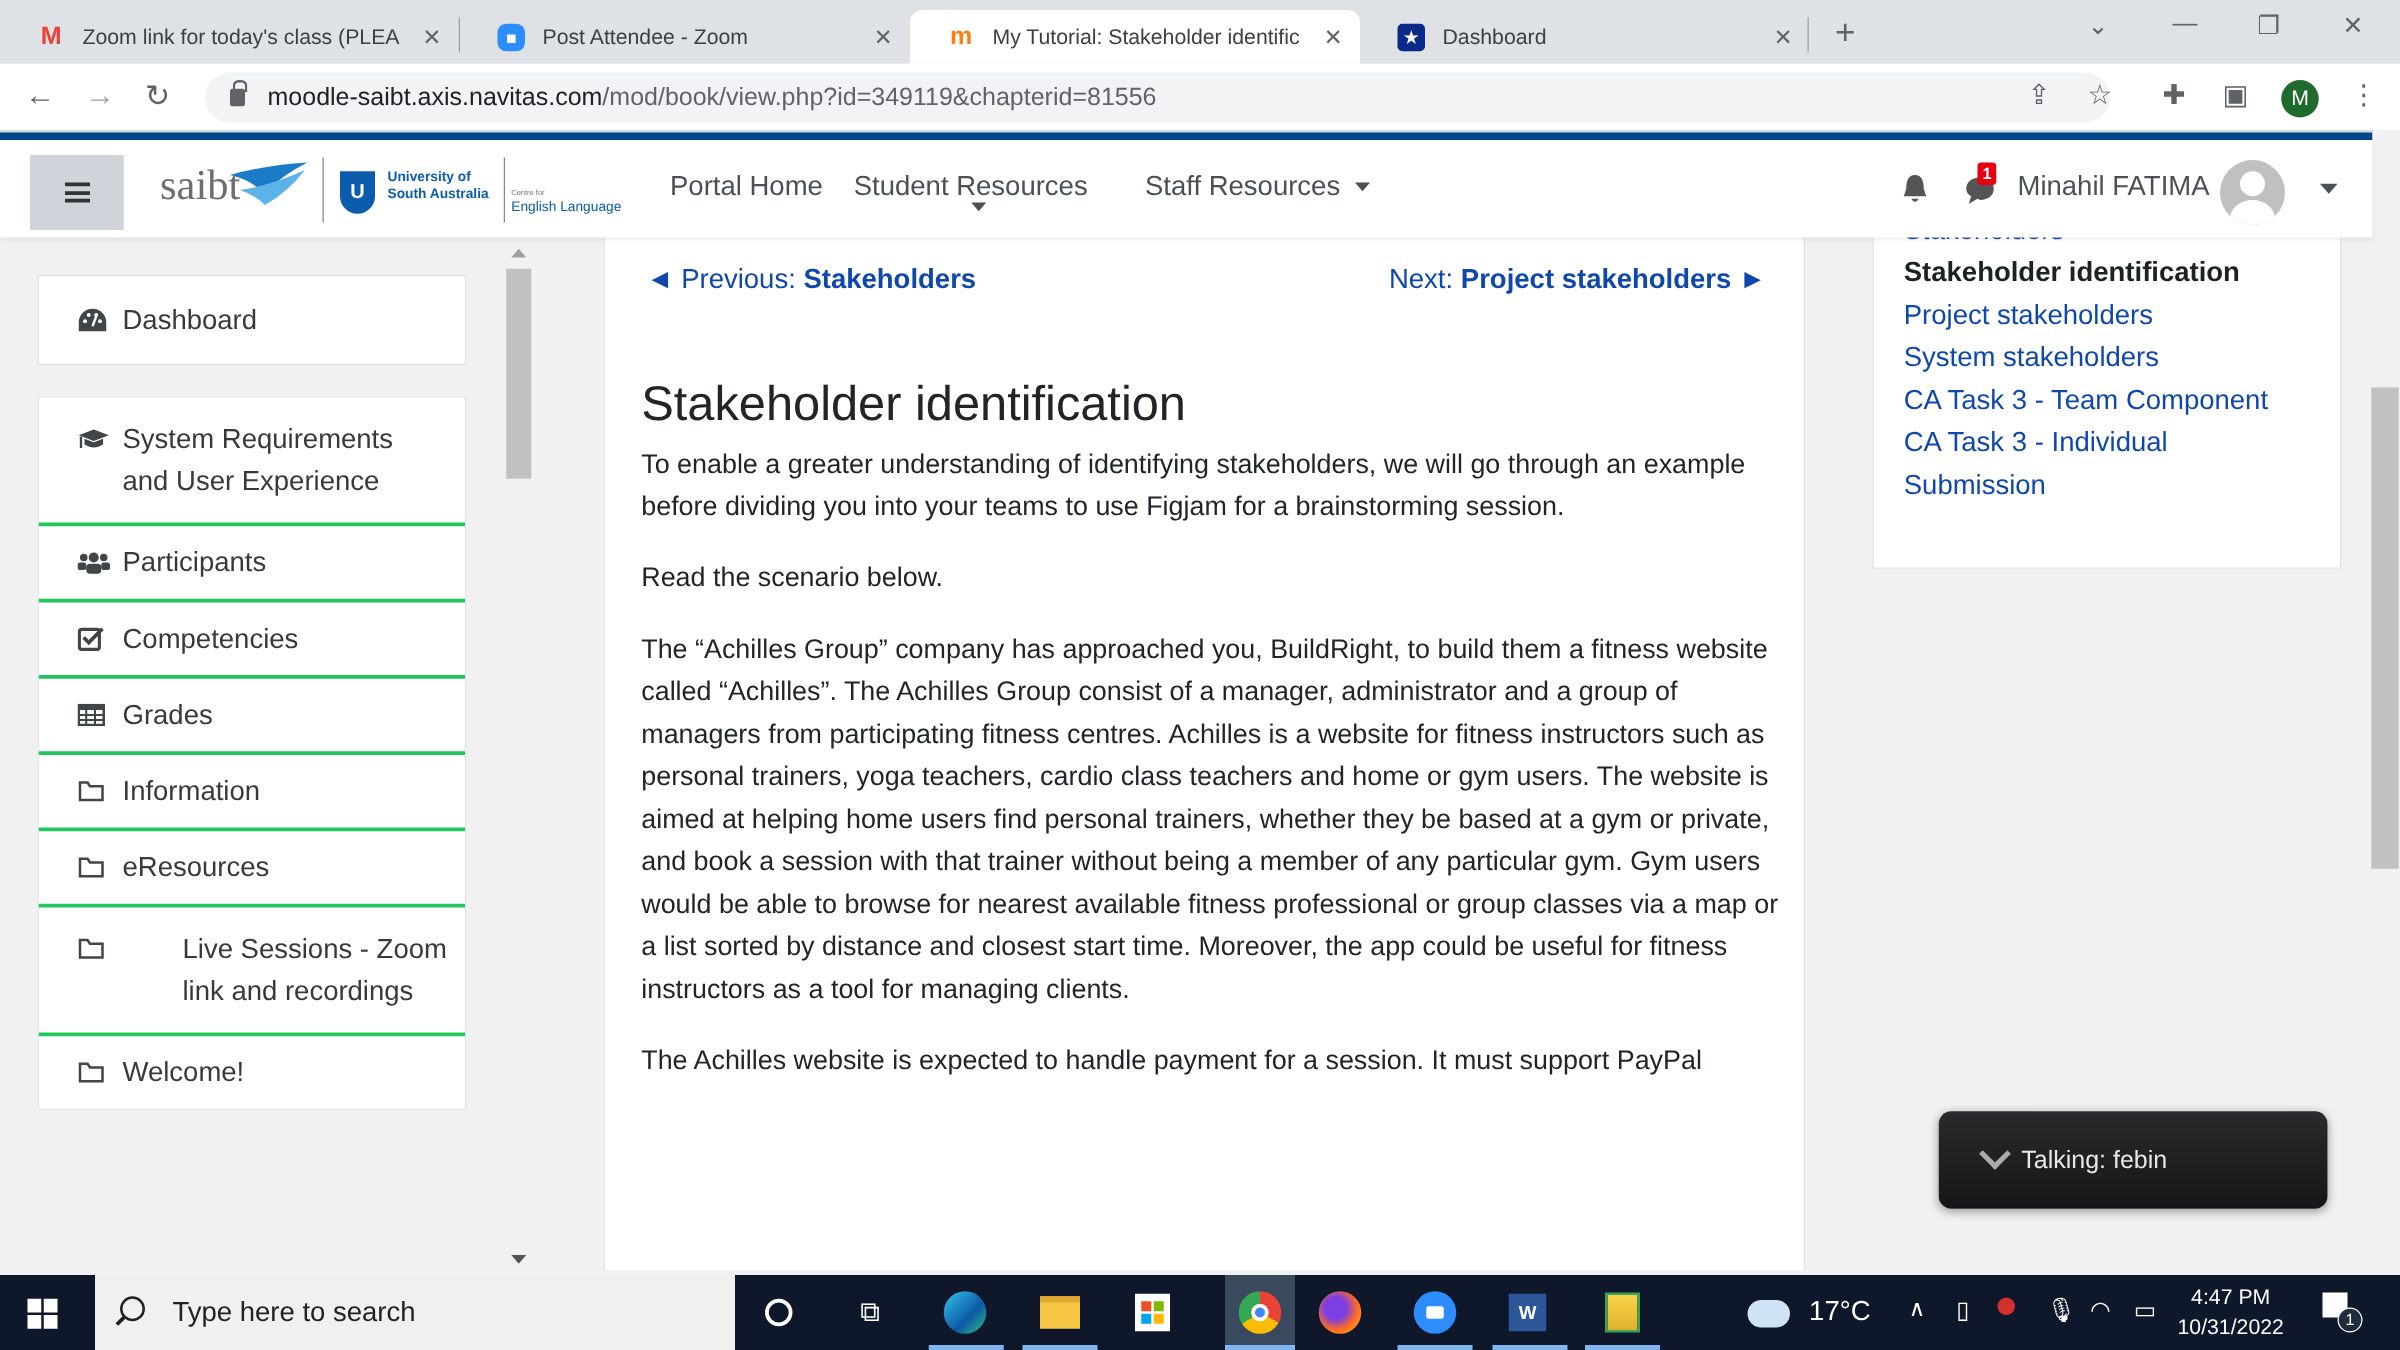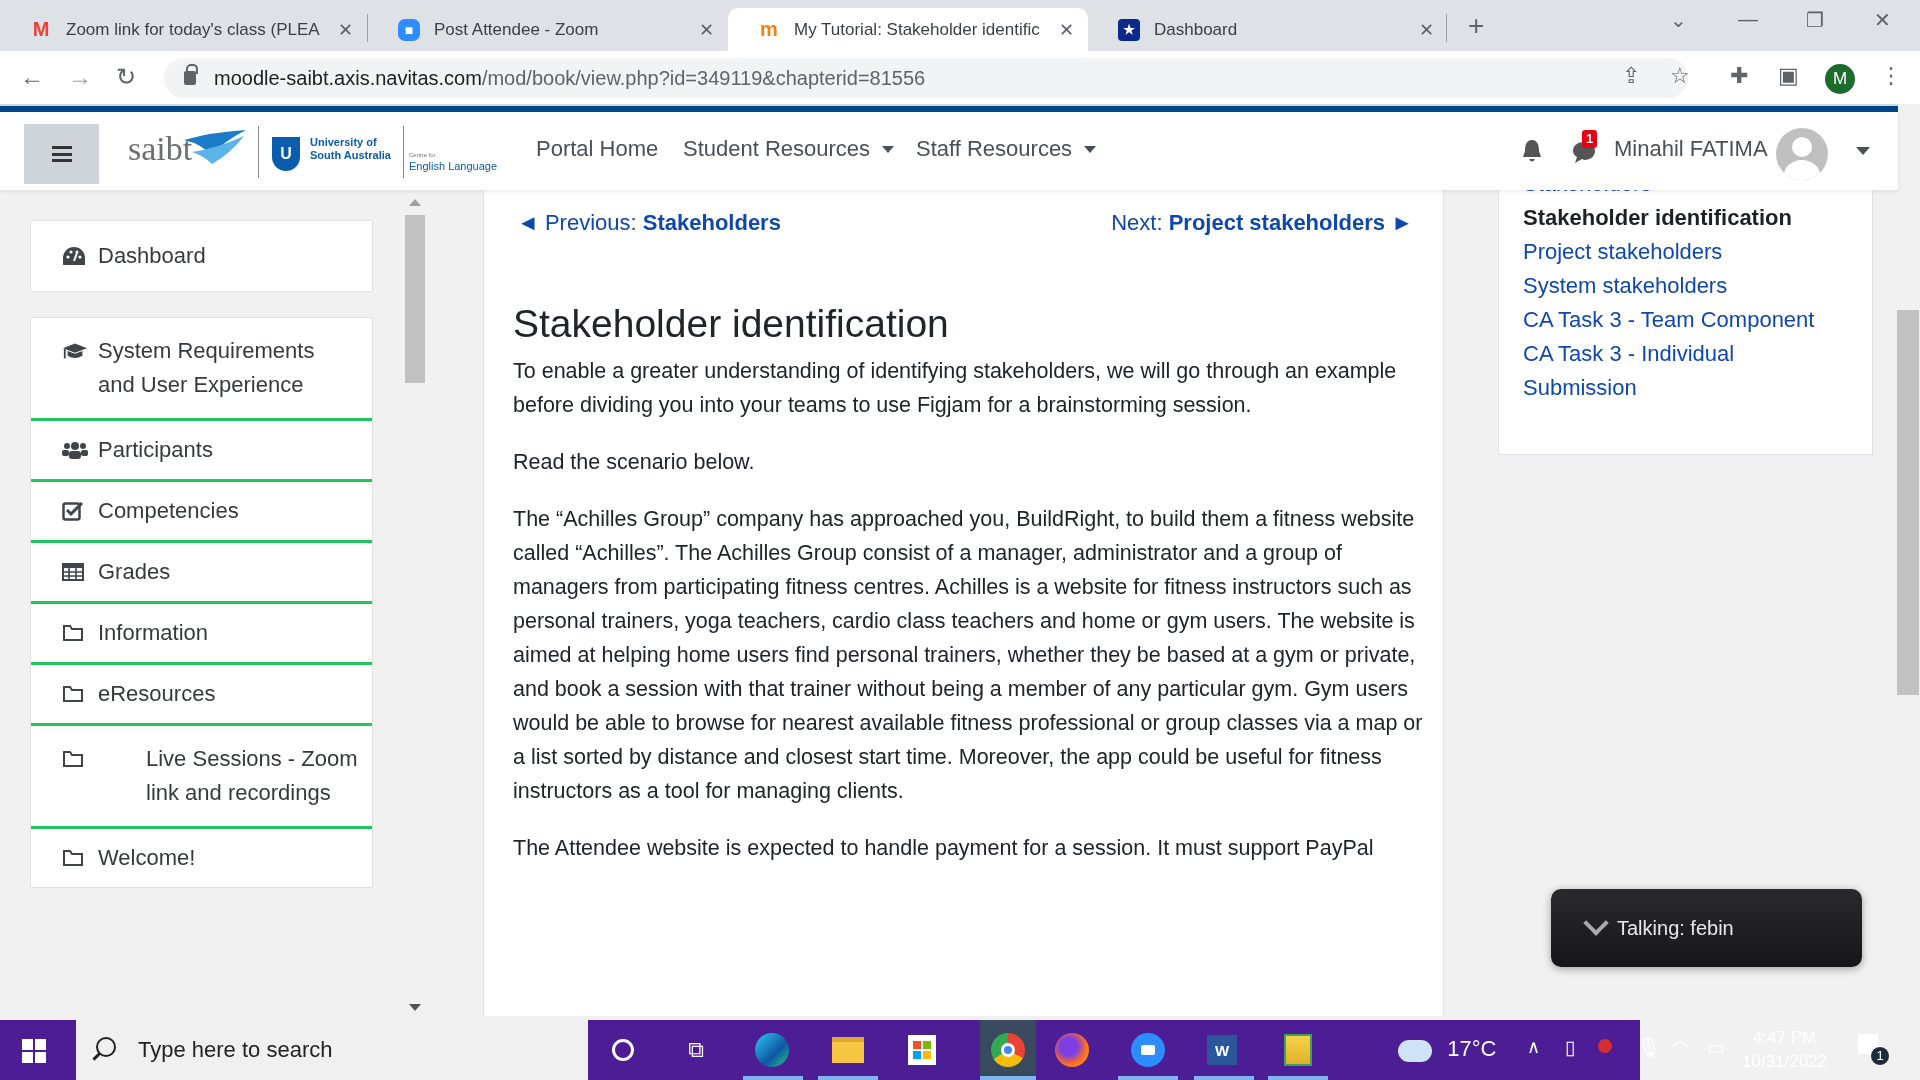--- a/index.html
+++ b/index.html
@@ -66,21 +66,21 @@
   .toc-card { position: absolute; left: 1498px; top: 170px; width: 375px; height: 285px; background: #fff; border: 1px solid #dee2e6; overflow: hidden; }
   .toc-list { position: absolute; left: 24px; top: -4px; font-size: 22px; line-height: 34px; }
   .toc-list div { color: #0f47ad; }
   .toc-list .current { color: #1d2125; font-weight: bold; }
   .page-scroll { position: absolute; left: 1898px; top: 104px; width: 22px; height: 912px; background: #f1f1f1; }
   .page-thumb { position: absolute; left: 1897px; top: 310px; width: 22px; height: 385px; background: #c1c1c1; }
   
   .talking { position: absolute; left: 1551px; top: 889px; width: 311px; height: 78px; background: linear-gradient(#2a2a2c, #161618); border-radius: 10px; box-shadow: 0 2px 8px rgba(0,0,0,0.35); display: flex; align-items: center; padding-left: 36px; color: #e8e8e8; font-size: 20px; }
   .talking .chev { width: 18px; height: 18px; border-right: 4px solid #aaa; border-bottom: 4px solid #aaa; transform: rotate(45deg); margin-right: 12px; margin-top: -10px; }
   
-  .taskbar { position: absolute; top: 1020px; left: 0; width: 1640px; height: 60px; background: #4c1d95; }
+  .taskbar { position: absolute; top: 1020px; left: 0; width: 1920px; height: 60px; background: #0f172a; }
   .start { position: absolute; left: 22px; top: 19px; width: 24px; height: 24px; display: grid; grid-template-columns: 11px 11px; gap: 2px; }
   .start i { background: #fff; display: block; }
   .tsearch { position: absolute; left: 76px; top: 0; width: 512px; height: 60px; background: #f0f0f0; display: flex; align-items: center; padding-left: 62px; font-size: 22px; color: #222; }
   .tsearch .mag { position: absolute; left: 20px; top: 17px; width: 20px; height: 20px; border: 2.5px solid #222; border-radius: 50%; }
   .tsearch .mag::after { content: ""; position: absolute; left: -6px; top: 16px; width: 9px; height: 2.5px; background: #222; transform: rotate(-45deg); }
   .tb-icon { position: absolute; top: 12px; width: 36px; height: 36px; display: flex; align-items: center; justify-content: center; font-weight: bold; color: #fff; font-size: 16px; }
   .tb-active { position: absolute; top: 1076px; height: 4px; background: #7fb6f0; }
   .tray { position: absolute; top: 1036px; font-size: 19px; color: #fff; }
   .clock { position: absolute; left: 1742px; top: 1026px; text-align: center; color: #fff; font-size: 17px; line-height: 24px; }
 </style>
@@ -151,21 +151,21 @@
     <div>South Australia</div>
   </div>
   <div class="logo-div" style="left:403px;"></div>
   <div class="cel-text">
     <small>Centre for</small>
     <span>English Language</span>
   </div>
   <div class="menu-item" style="left:536px;">
       <span>Portal Home</span>
     </div>
-  <div class="menu-item" style="left:683px;">
+  <div class="menu-item" style="left:683px;flex-direction:column;">
       <span>Student Resources</span>
       <span class="caret"></span>
     </div>
   <div class="menu-item" style="left:916px;">
       <span>Staff Resources</span>
       <span class="caret"></span>
     </div>
   <svg class="bell" viewBox="0 0 22 26">
       <path d="M11 2 C5 2 4 8 4 13 L2 19 L20 19 L18 13 C18 8 17 2 11 2Z M8 21 Q11 26 14 21Z" fill="#555"></path>
     </svg>
@@ -286,21 +286,21 @@
   <div class="prevnext" style="right:30px;margin-left:44px;">
     <span>Next:</span>
     <b>Project stakeholders</b>
     <span>►</span>
   </div>
   <h2 class="chapter-title">Stakeholder identification</h2>
   <div class="content">
     <p>To enable a greater understanding of identifying stakeholders, we will go through an example before dividing you into your teams to use Figjam for a brainstorming session.</p>
     <p>Read the scenario below.</p>
     <p>The “Achilles Group” company has approached you, BuildRight, to build them a fitness website called “Achilles”. The Achilles Group consist of a manager, administrator and a group of managers from participating fitness centres.  Achilles is a website for fitness instructors such as personal trainers, yoga teachers, cardio class teachers and home or gym users. The website is aimed at helping home users find personal trainers, whether they be based at a gym or private, and book a session with that trainer without being a member of any particular gym. Gym users would be able to browse for nearest available fitness professional or group classes via a map or a list sorted by distance and closest start time. Moreover, the app could be useful for fitness instructors as a tool for managing clients.</p>
-    <p>The Attendee website is expected to handle payment for a session. It must support PayPal</p>
+    <p>The Achilles website is expected to handle payment for a session. It must support PayPal</p>
   </div>
 </div>
 
 <div class="toc-card">
   <div class="toc-list">
     <div>Stakeholders</div>
     <div class="current">Stakeholder identification</div>
     <div>Project stakeholders</div>
     <div>System stakeholders</div>
     <div>CA Task 3 - Team Component</div>

